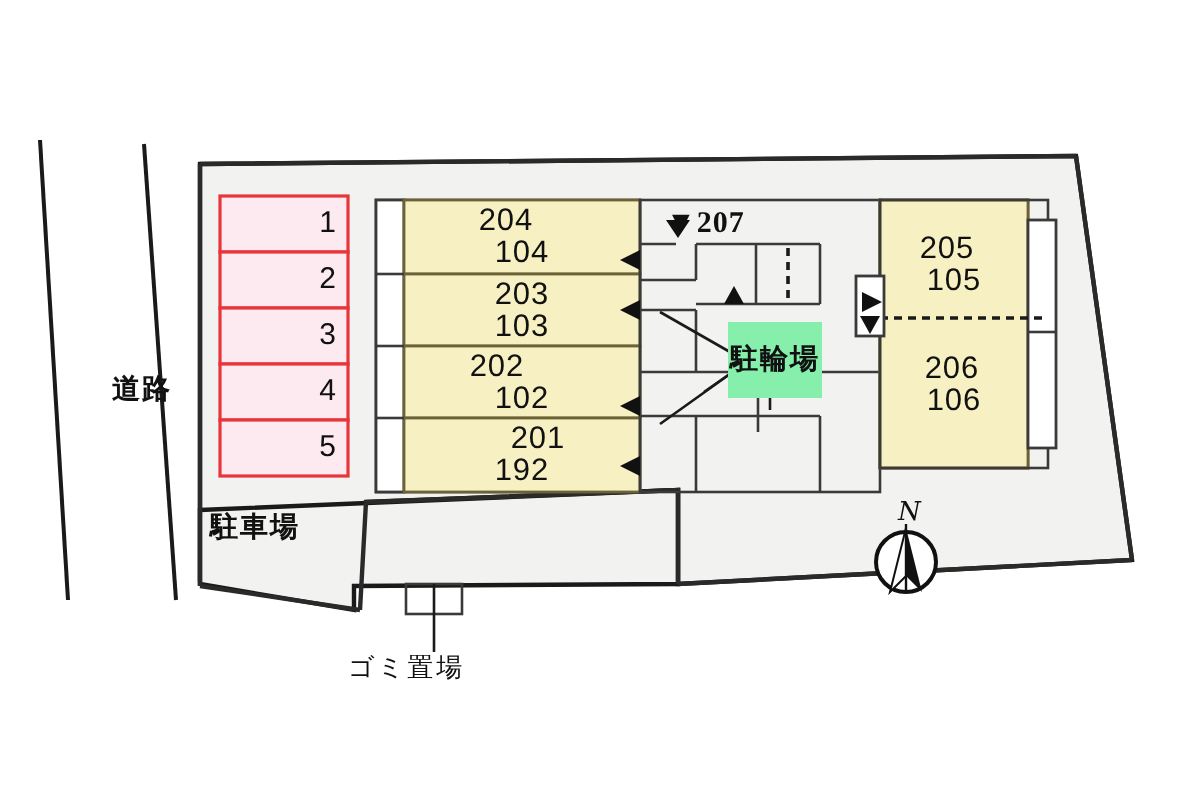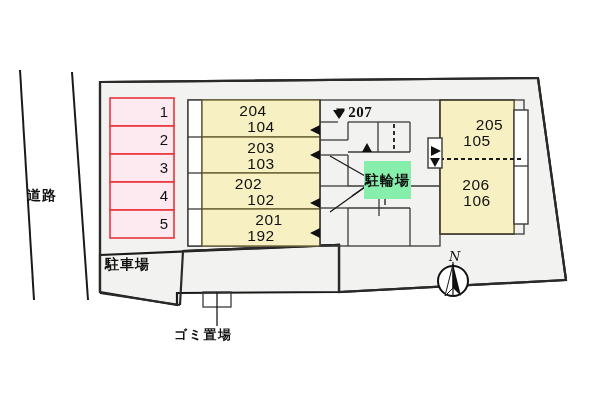--- a/index.html
+++ b/index.html
@@ -51,21 +51,21 @@
     width: 64px;
   }
   .jp {
     font-family: "DejaVu Sans", sans-serif;
     font-weight: bold;
     font-size: 14px;
     letter-spacing: 1px;
   }
   .jp-sm {
     font-family: "DejaVu Sans", sans-serif;
-    font-weight: bold;
+    font-weight: normal;
     font-size: 13px;
     letter-spacing: 1.5px;
   }
   .tag207 {
     font-size: 15px;
     font-weight: bold;
     letter-spacing: 0.5px;
   }
   .compass-n {
     font-family: "DejaVu Serif", serif;
@@ -167,21 +167,21 @@
 
     <line class="leader" x1="385" y1="186" x2="385" y2="205"></line>
 
     <circle cx="453" cy="281" r="15" fill="#ffffff" stroke="#111111" stroke-width="2"></circle>
     <polygon points="453,264 461,296 453,288" fill="#111111"></polygon>
     <polygon points="453,264 445,296 453,288" fill="#ffffff" stroke="#111111" stroke-width="1"></polygon>
     <line x1="453" y1="262" x2="453" y2="296" stroke="#111111" stroke-width="1.2"></line>
 
   </svg>
 
-  <div class="lbl jp" style="left:27px; top:188px;">道路</div>
+  <div class="lbl jp" style="left:56px; top:188px;">道路</div>
 
   <div class="lbl park-num" style="left:104px; top:104px;">1</div>
   <div class="lbl park-num" style="left:104px; top:132px;">2</div>
   <div class="lbl park-num" style="left:104px; top:160px;">3</div>
   <div class="lbl park-num" style="left:104px; top:188px;">4</div>
   <div class="lbl park-num" style="left:104px; top:216px;">5</div>
 
   <div class="lbl jp" style="left:105px; top:257px;">駐車場</div>
 
   <div class="lbl unit-num" style="left:202px; top:103px; width:102px;">204</div>
@@ -189,21 +189,21 @@
 
   <div class="lbl unit-num" style="left:202px; top:140px; width:118px;">203</div>
   <div class="lbl unit-num" style="left:202px; top:156px; width:118px;">103</div>
 
   <div class="lbl unit-num" style="left:200px; top:176px; width:97px;">202</div>
   <div class="lbl unit-num" style="left:202px; top:192px; width:118px;">102</div>
 
   <div class="lbl unit-num" style="left:202px; top:212px; width:134px;">201</div>
   <div class="lbl unit-num" style="left:202px; top:228px; width:118px;">192</div>
 
-  <div class="lbl unit-num" style="left:456px; top:117px; width:67px;">205</div>
+  <div class="lbl unit-num" style="left:440px; top:117px; width:67px;">205</div>
   <div class="lbl unit-num" style="left:440px; top:133px; width:74px;">105</div>
 
   <div class="lbl unit-num" style="left:440px; top:177px; width:72px;">206</div>
   <div class="lbl unit-num" style="left:440px; top:193px; width:74px;">106</div>
 
   <div class="lbl tag207" style="left:333px; top:105px;font-family:Liberation Serif, serif;">▼207</div>
 
   <div class="lbl jp" style="left:364px; top:161px; background:#86efac; padding:12px 1px;">駐輪場</div>
 
   <div class="lbl jp-sm" style="left:174px; top:328px;">ゴミ置場</div>

